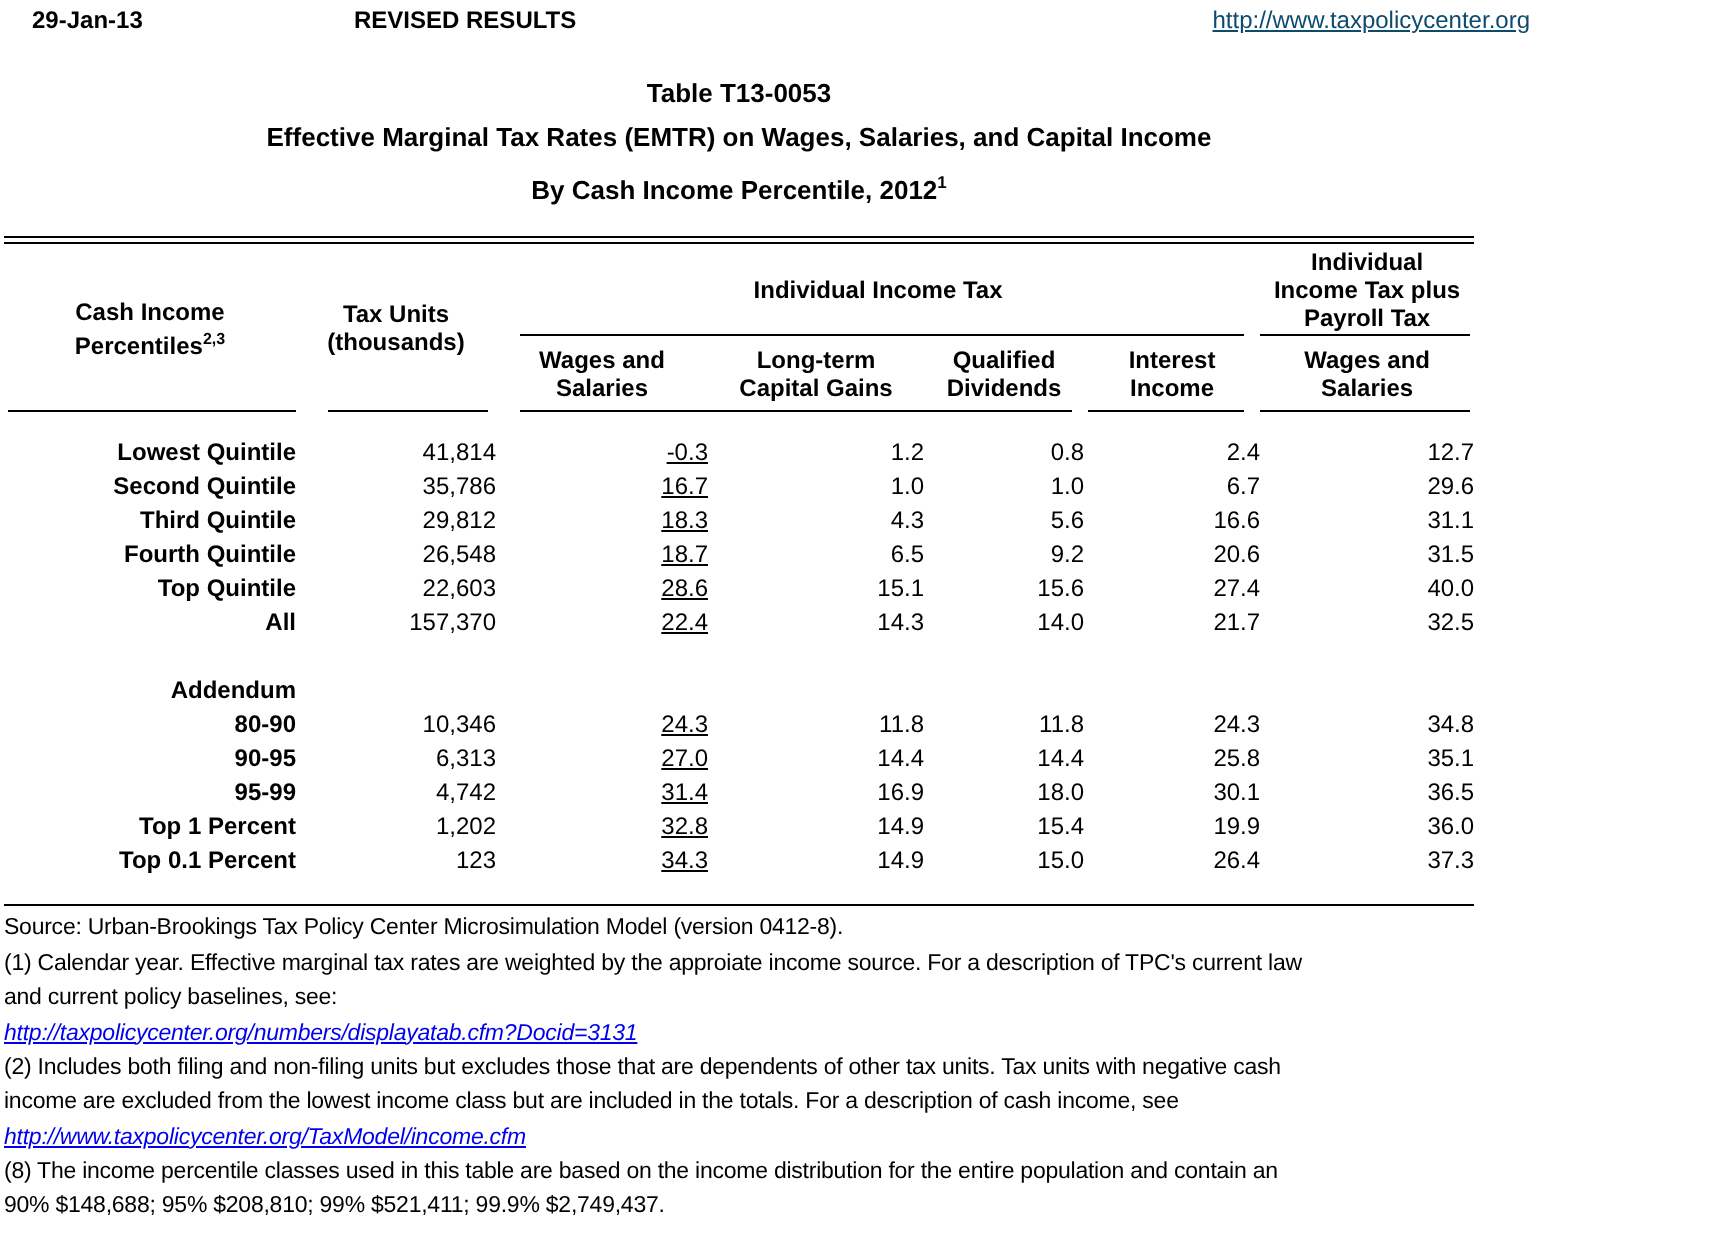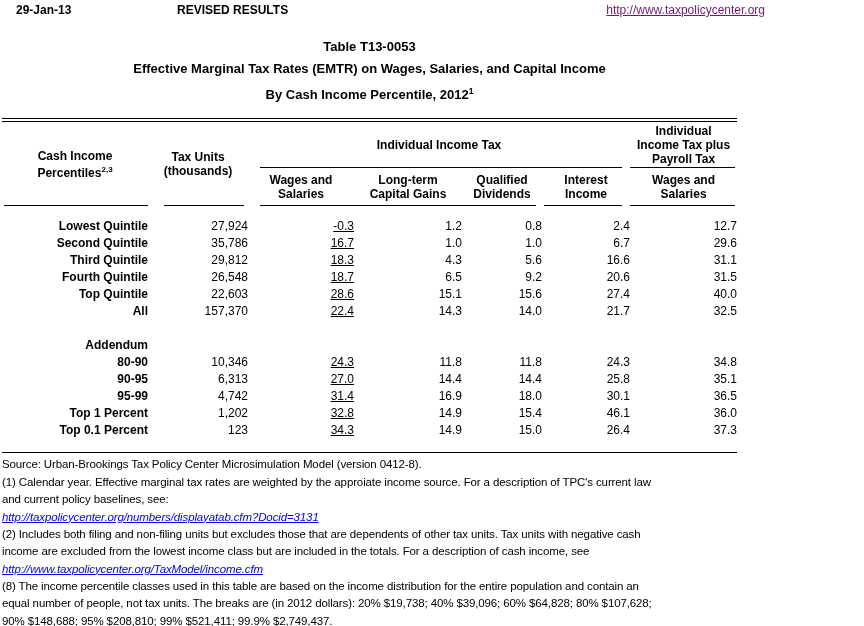--- a/index.html
+++ b/index.html
@@ -9,21 +9,21 @@
     height: 626px;
     background: #ffffff;
     color: #000000;
     font-family: "Liberation Sans", "DejaVu Sans", sans-serif;
     overflow: hidden;
   }
   
   .top-header { position: absolute; top: 3px; left: 12px; width: 100%; height: 20px; font-size: 12px; }
   .top-date { position: absolute; left: 4px; top: 0; font-weight: bold; }
   .top-revised { position: absolute; left: 165px; top: 0; font-weight: bold; }
-  .top-link { position: absolute; right: 111px; top: 0; color: #701a75; text-decoration: underline; }
+  .top-link { position: absolute; right: 111px; top: 0; color: #0c4a6e; text-decoration: underline; }
 
   
   .content { position: absolute; top: 36px; left: 2px; width: 735px; }
 
   .title-block { width: 735px; text-align: center; font-weight: bold; font-size: 13px; line-height: 22px; }
   .title-block sup { font-size: 8.5px; }
 
   .double-rule { margin-top: 12px; width: 735px; height: 2px;
     border-top: 1.5px solid #000; border-bottom: 1.5px solid #000; }
   .bottom-rule { margin-top: 13px; width: 735px; border-top: 1.5px solid #000; height: 0; }
@@ -126,21 +126,21 @@
           <th class="ul ul-c7">Wages and
 Salaries</th>
         </tr>
       </thead>
       <tbody>
         <tr class="spacer">
             <td colspan="7"></td>
           </tr>
       <tr>
             <td class="label">Lowest Quintile</td>
-            <td class="num c2">27,924</td>
+            <td class="num c2">41,814</td>
             <td class="num c3">-0.3</td>
             <td class="num c4">1.2</td>
             <td class="num c5">0.8</td>
             <td class="num c6">2.4</td>
             <td class="num c7">12.7</td>
           </tr>
           <tr>
             <td class="label">Second Quintile</td>
             <td class="num c2">35,786</td>
             <td class="num c3">16.7</td>
@@ -229,21 +229,21 @@
             <td class="num c5">18.0</td>
             <td class="num c6">30.1</td>
             <td class="num c7">36.5</td>
           </tr>
           <tr>
             <td class="label">Top 1 Percent</td>
             <td class="num c2">1,202</td>
             <td class="num c3">32.8</td>
             <td class="num c4">14.9</td>
             <td class="num c5">15.4</td>
-            <td class="num c6">46.1</td>
+            <td class="num c6">19.9</td>
             <td class="num c7">36.0</td>
           </tr>
           <tr>
             <td class="label">Top 0.1 Percent</td>
             <td class="num c2">123</td>
             <td class="num c3">34.3</td>
             <td class="num c4">14.9</td>
             <td class="num c5">15.0</td>
             <td class="num c6">26.4</td>
             <td class="num c7">37.3</td>
@@ -255,18 +255,17 @@
 
     <div class="notes">
         <div class="note-line">Source: Urban-Brookings Tax Policy Center Microsimulation Model (version 0412-8).</div>
         <div class="note-line">(1) Calendar year. Effective marginal tax rates are weighted by the approiate income source. For a description of TPC's current law</div>
         <div class="note-line">and current policy baselines, see:</div>
         <a href="#" class="note-link">http://taxpolicycenter.org/numbers/displayatab.cfm?Docid=3131</a>
         <div class="note-line">(2) Includes both filing and non-filing units but excludes those that are dependents of other tax units. Tax units with negative cash</div>
         <div class="note-line">income are excluded from the lowest income class but are included in the totals. For a description of cash income, see</div>
         <a href="#" class="note-link">http://www.taxpolicycenter.org/TaxModel/income.cfm</a>
         <div class="note-line">(8) The income percentile classes used in this table are based on the income distribution for the entire population and contain an</div>
-        <div class="note-line">equal number of people, not tax units. The breaks are (in 2012 dollars): 20% $19,738; 40% $39,096; 60% $64,828; 80% $107,628;</div>
         <div class="note-line">90% $148,688; 95% $208,810; 99% $521,411; 99.9% $2,749,437.</div>
       </div>
 
   </div>
 </div>
 
 </body></html>

